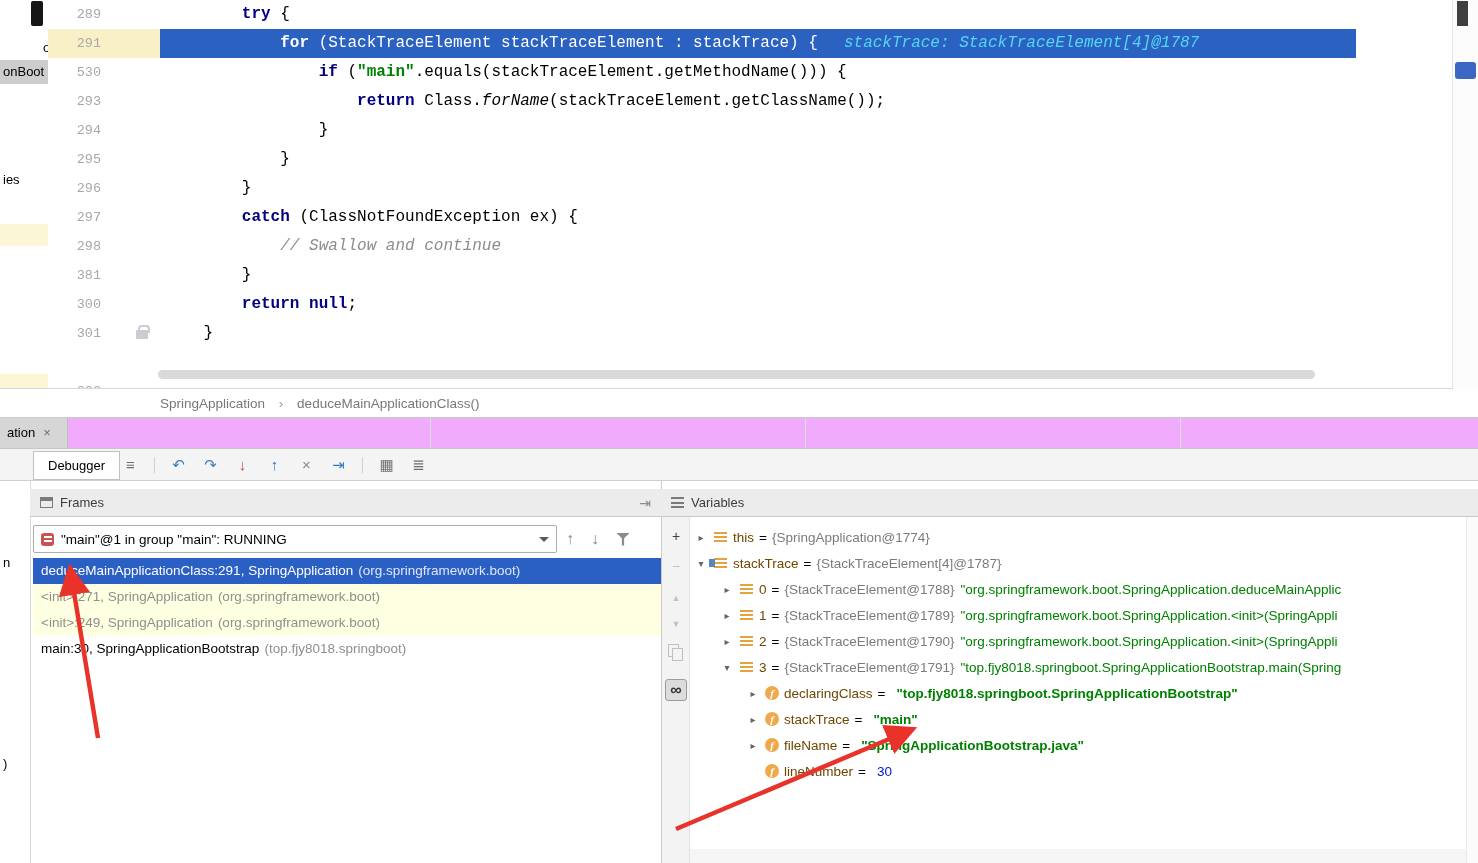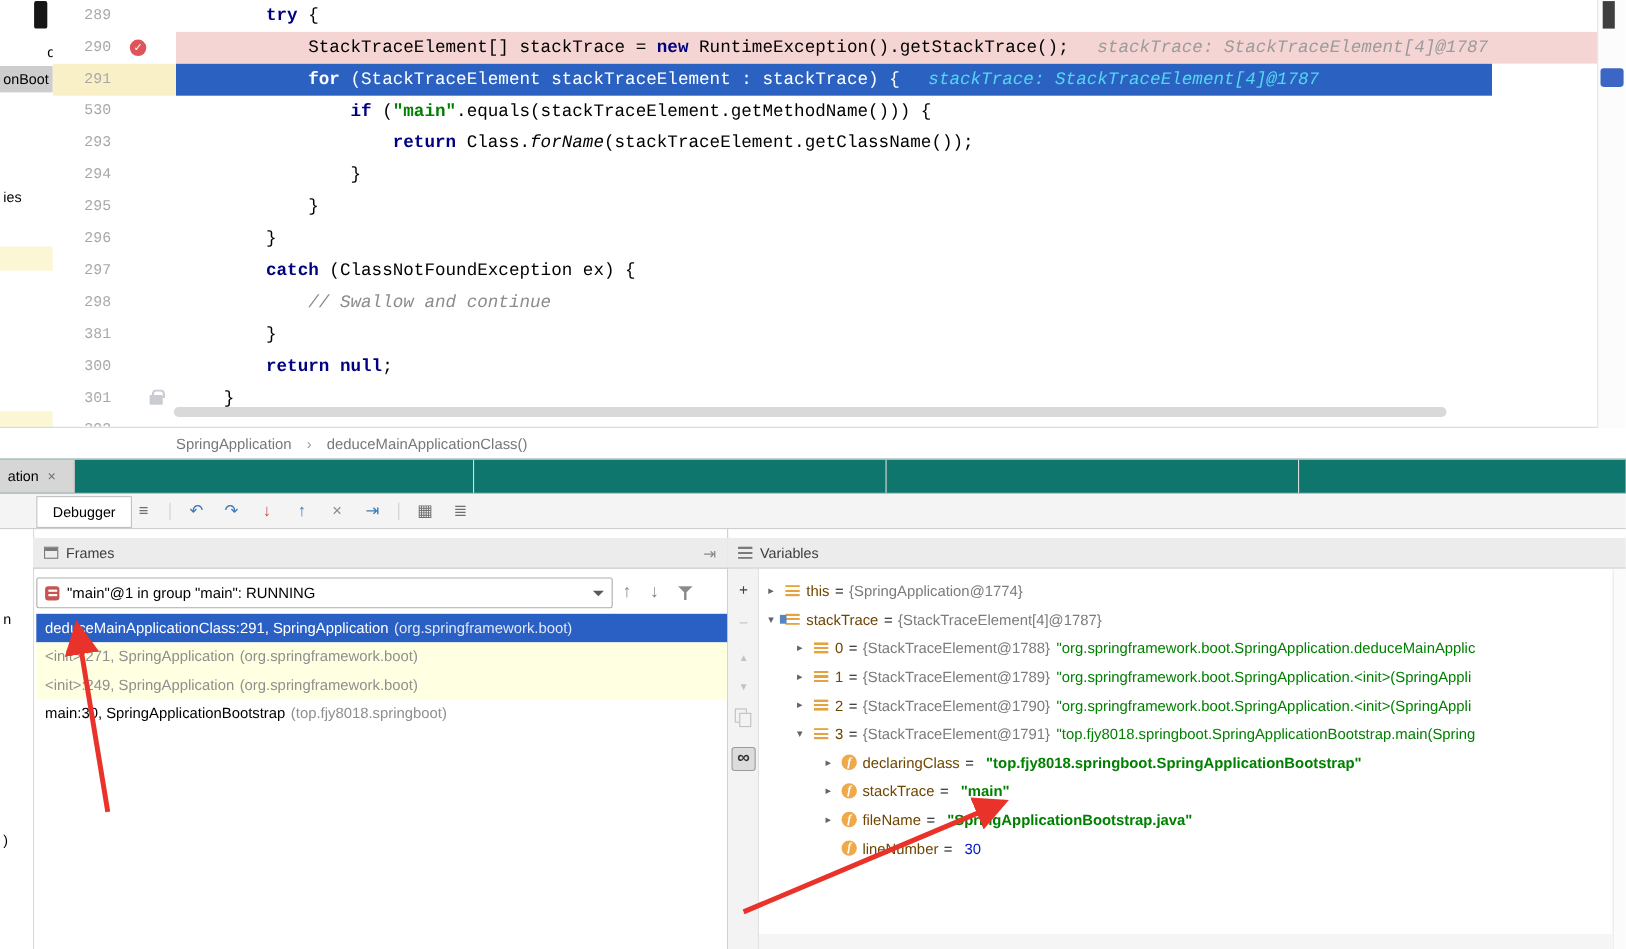--- a/index.html
+++ b/index.html
@@ -38,21 +38,21 @@
 
   .editor-vscroll{position:absolute;left:1452px;top:0;width:26px;height:389px;background:#FCFCFC;border-left:1px solid #E4E4E4;z-index:2}
   .vthumb{position:absolute;left:4px;top:1px;width:11px;height:25px;background:#3F3F3F}
   .vmark-blue{position:absolute;left:2px;top:62px;width:21px;height:17px;background:#3C66C4;border-radius:3px}
 
   
   .breadcrumb{position:absolute;left:0;top:388px;width:1452px;height:29px;background:#fff;border-top:1px solid #D8D8D8;line-height:29px;padding-left:160px;font-size:13.5px;color:#787878;z-index:2}
   .bc-sep{margin:0 10px;color:#9A9A9A}
 
   
-  .tab-strip{position:absolute;left:0;top:417px;width:1478px;height:32px;background:#0f766e;border-top:1px solid #CCCCCC;border-bottom:1px solid #C6C6C6;z-index:3}
+  .tab-strip{position:absolute;left:0;top:417px;width:1478px;height:32px;background:#f0abfc;border-top:1px solid #CCCCCC;border-bottom:1px solid #C6C6C6;z-index:3}
   .partial-tab{position:absolute;left:0;top:0;width:68px;height:100%;background:#D6D6D6;border-right:1px solid #BDBDBD;line-height:30px;font-size:13px;color:#000;padding-left:7px}
   .tab-close{margin-left:8px;color:#6F6F6F;font-size:13px}
   .ts-sep{position:absolute;top:0;width:1px;height:100%;background:#DCDCDC}
   .ts-sep.s1{left:430px}.ts-sep.s2{left:805px}.ts-sep.s3{left:1180px}
 
   
   .toolbar-row{position:absolute;left:0;top:449px;width:1478px;height:32px;background:#F4F4F4;border-bottom:1px solid #CFCFCF;z-index:3}
   .debugger-tab{position:absolute;left:33px;top:2px;height:29px;background:#fff;border:1px solid #C1C1C1;line-height:27px;padding:0 14px;font-size:13px;color:#000}
   .tb-icons{position:absolute;left:120px;top:1px;height:29px;display:flex;align-items:center;gap:11px}
   .tb-icon{width:21px;text-align:center;font-size:15px;line-height:22px}
@@ -143,27 +143,20 @@
     <div class="strip-frag" style="top: 752px;">)</div>
   </div>
 
 <div class="editor-region">
   <div>
       <div class="code-line line-plain">
         <div class="ln-num">289</div>
         <div class="ln-icon"></div>
         <div class="ln-code"><span class="seg-p">        </span><span class="seg-k">try</span><span class="seg-p"> {</span></div>
       </div>
-      <div class="code-line line-breakpoint">
-        <div class="ln-num">290</div>
-        <div class="ln-icon">
-          <span class="bp-icon">✓</span>
-        </div>
-        <div class="ln-code"><span class="seg-p">            StackTraceElement[] stackTrace = </span><span class="seg-k">new</span><span class="seg-p"> RuntimeException().getStackTrace();</span><span class="hint">stackTrace: StackTraceElement[4]@1787</span></div>
-      </div>
       <div class="code-line line-exec">
         <div class="ln-num">291</div>
         <div class="ln-icon"></div>
         <div class="ln-code"><span class="seg-p">            </span><span class="seg-k">for</span><span class="seg-p"> (StackTraceElement stackTraceElement : stackTrace) {</span><span class="hint">stackTrace: StackTraceElement[4]@1787</span></div>
       </div>
       <div class="code-line line-plain">
         <div class="ln-num">530</div>
         <div class="ln-icon"></div>
         <div class="ln-code"><span class="seg-p">                </span><span class="seg-k">if</span><span class="seg-p"> (</span><span class="seg-s">"main"</span><span class="seg-p">.equals(stackTraceElement.getMethodName())) {</span></div>
       </div>

